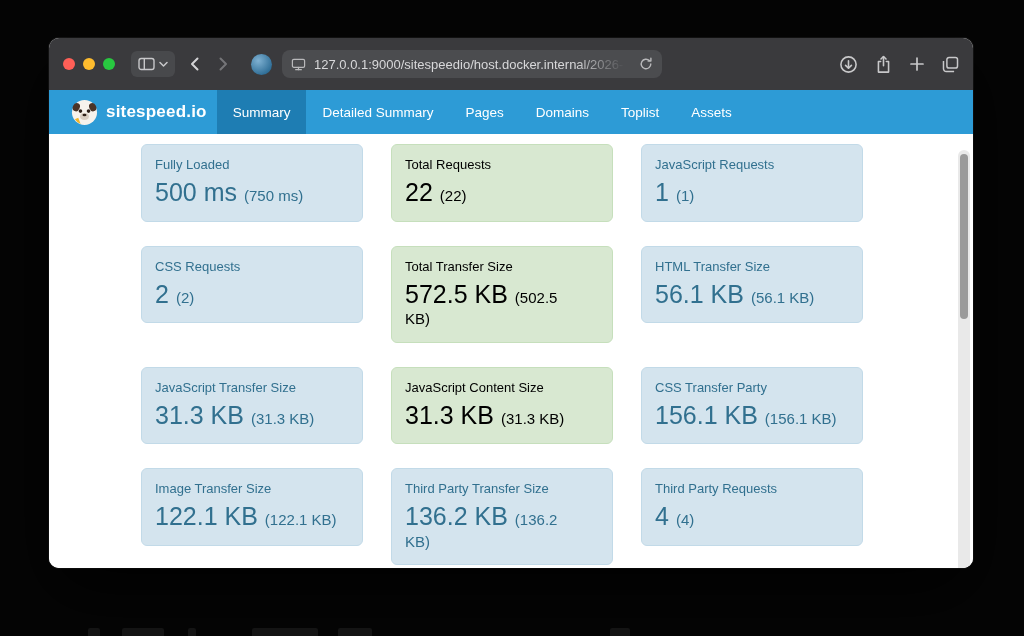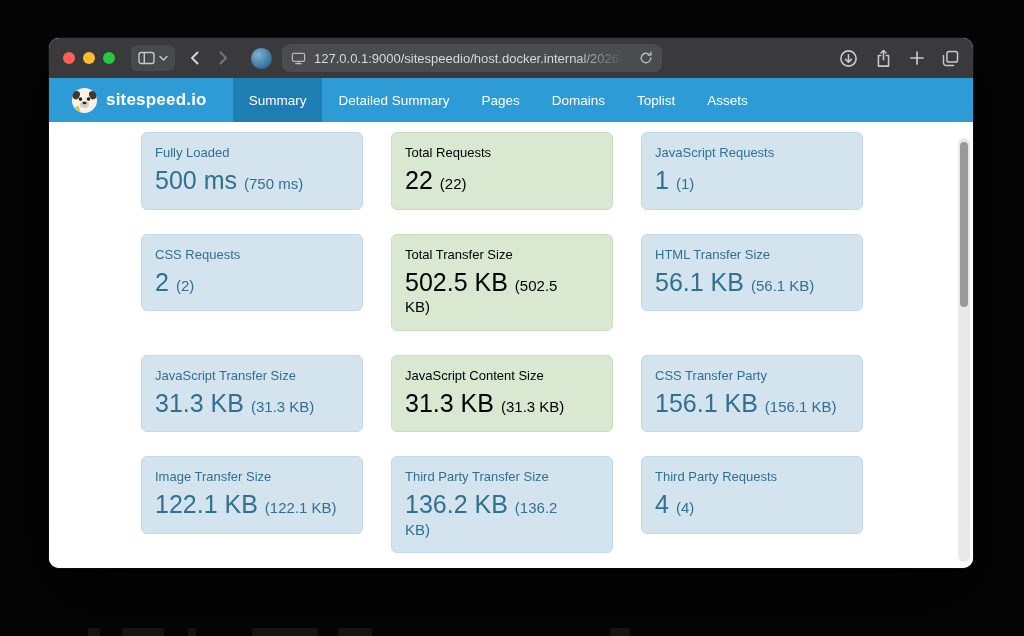--- a/index.html
+++ b/index.html
@@ -13,21 +13,21 @@
 
   
   .window{
     position:absolute;left:49px;top:38px;width:924px;height:530px;
     border-radius:10px;overflow:hidden;background:#fff;
     box-shadow:0 25px 70px rgba(0,0,0,.85), 0 0 0 1px rgba(255,255,255,.07);
   }
 
   
   .toolbar{
-    height:40px;background:#3a3a3d;display:flex;align-items:center;
+    height:52px;background:#3a3a3d;display:flex;align-items:center;
     padding:0 14px;
   }
   .traffic{display:flex;gap:8px;align-items:center;}
   .tl{width:12px;height:12px;border-radius:50%;}
   .tl.red{background:#ff5f57;}
   .tl.yellow{background:#febc2e;}
   .tl.green{background:#28c840;}
 
   .sidebar-btn{
     margin-left:16px;height:26px;padding:0 7px;background:#48494c;border-radius:6px;
@@ -54,21 +54,21 @@
   
   .navbar{
     height:44px;background:#2d9bd6;display:flex;align-items:stretch;color:#fff;
   }
   .brand{display:flex;align-items:center;gap:8px;padding:0 10px 0 22px;}
   .brand-name{font-size:17px;font-weight:bold;letter-spacing:.2px;}
   .tabs{display:flex;align-items:stretch;}
   .tab{
     display:flex;align-items:center;padding:0 16px;font-size:13.5px;cursor:default;
   }
-  .tab.active{background:#1e7db3;margin-left:16px;}
+  .tab.active{background:#1e7db3;}
 
   
   .content{position:relative;height:446px;background:#fff;}
   .grid{
     position:absolute;left:92px;top:10px;
     display:grid;grid-template-columns:repeat(3,222px);
     column-gap:28px;row-gap:24px;align-items:start;
   }
   .card{
     box-sizing:border-box;width:222px;
@@ -207,21 +207,21 @@
         <div class="value-line"><span class="v">1</span><span class="s">(1)</span></div>
       </div>
 
       <div class="card blue">
         <div class="label">CSS Requests</div>
         <div class="value-line"><span class="v">2</span><span class="s">(2)</span></div>
       </div>
 
       <div class="card green wrap">
         <div class="label">Total Transfer Size</div>
-        <div class="value-line"><span class="v">502.5 KB</span><span class="s">(502.5 KB)</span></div>
+        <div class="value-line"><span class="v">572.5 KB</span><span class="s">(502.5 KB)</span></div>
       </div>
 
       <div class="card blue">
         <div class="label">HTML Transfer Size</div>
         <div class="value-line"><span class="v">56.1 KB</span><span class="s">(56.1 KB)</span></div>
       </div>
 
       <div class="card blue">
         <div class="label">JavaScript Transfer Size</div>
         <div class="value-line"><span class="v">31.3 KB</span><span class="s">(31.3 KB)</span></div>

